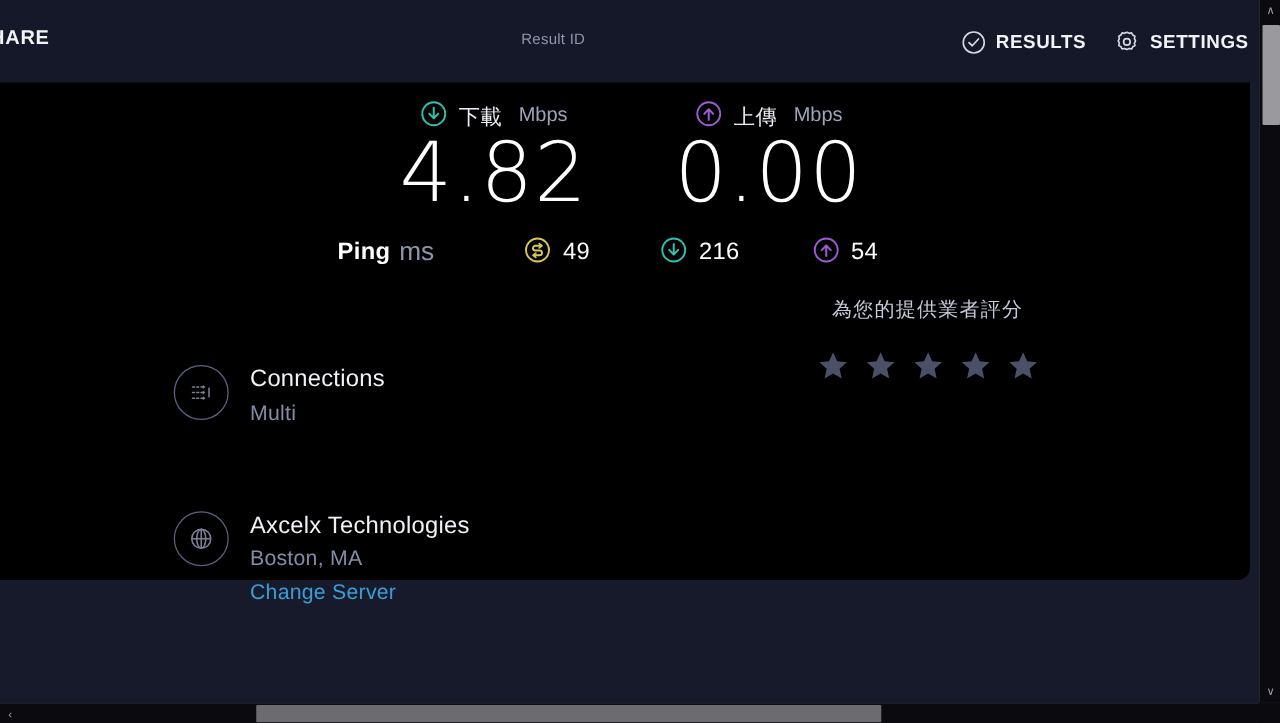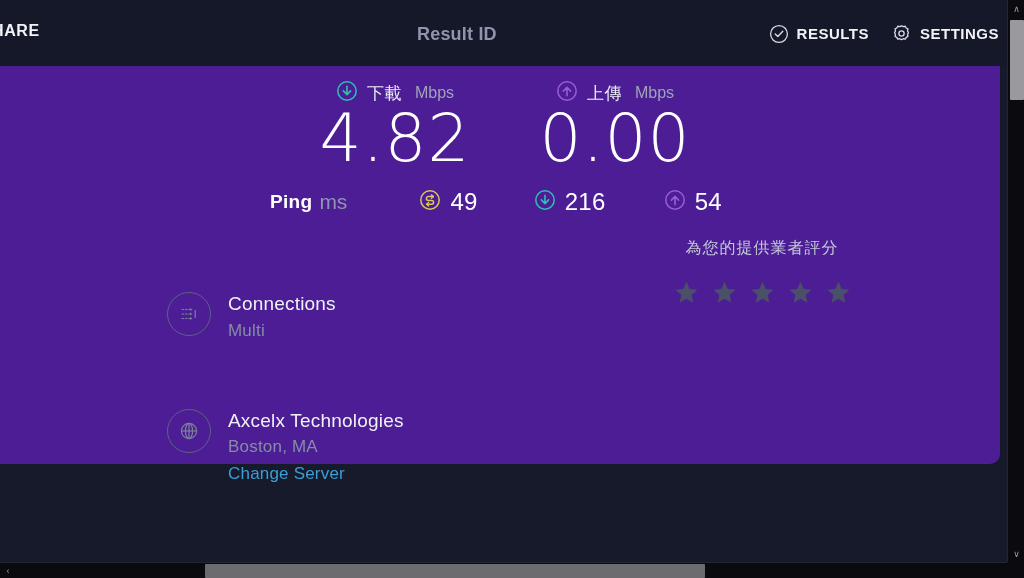--- a/index.html
+++ b/index.html
@@ -41,24 +41,23 @@
     position: absolute;
     left: -8px; top: 22px;
     font-size: 16px;
     font-weight: 700;
     letter-spacing: 0.6px;
     color: #f2f3f7;
   }
   .hdr-resultid {
     position: absolute;
     left: 417px; top: 24px;
-    font-size: 18px;
+    font-size: 12px;
     color: #9095ad;
     letter-spacing: 0.2px;
-    font-weight: bold;
   }
   .hdr-right {
     position: absolute;
     right: 8px; top: 23px;
     display: flex;
     align-items: center;
     gap: 22px;
   }
   .hdr-btn {
     display: flex;
@@ -72,23 +71,22 @@
     justify-content: space-between;
   }
   .hdr-btn svg { display: block; }
 
   
   #card {
     position: absolute;
     left: 0; top: 66px;
     width: 1000px;
     height: 398px;
-    background: #4c1d95;
+    background: #000000;
     border-radius: 0 0 10px 0;
-    padding-left: 28px;
   }
 
   
   .speeds {
     position: absolute;
     left: 300px; top: 14px;
     width: 420px;
     display: flex;
   }
   .speed-col { width: 190px; text-align: center; }
@@ -143,21 +141,21 @@
   .ping-item {
     display: flex;
     align-items: center;
     gap: 9px;
     margin-left: 0;
   }
   .ping-item.m1 { margin-left: 72px; }
   .ping-item.m2 { margin-left: 56px; }
   .ping-item.m3 { margin-left: 58px; }
   .ping-num {
-    font-size: 24px;
+    font-size: 19px;
     color: #ffffff;
     letter-spacing: 0.3px;
   }
 
   
   #go {
     position: absolute;
     left: 5px; top: 284px;
     width: 143px; height: 143px;
   }
@@ -223,21 +221,21 @@
     margin-top: 4px;
     cursor: pointer;
   }
 
   #row-connections { top: 226px; }
   #row-server      { top: 292px; }
 
   
   #rating {
     position: absolute;
-    left: 612px; top: 172px;
+    left: 592px; top: 172px;
     width: 300px;
     text-align: center;
   }
   .rate-title {
     font-size: 16px;
     color: #c5c9da;
     letter-spacing: 1px;
   }
   .rate-isp {
     margin-top: 27px;

